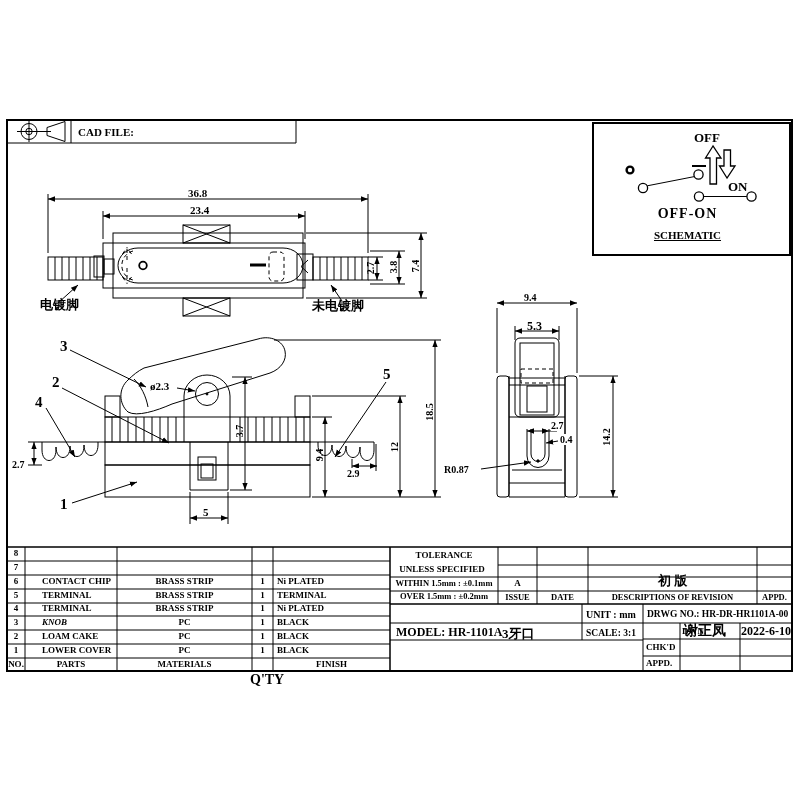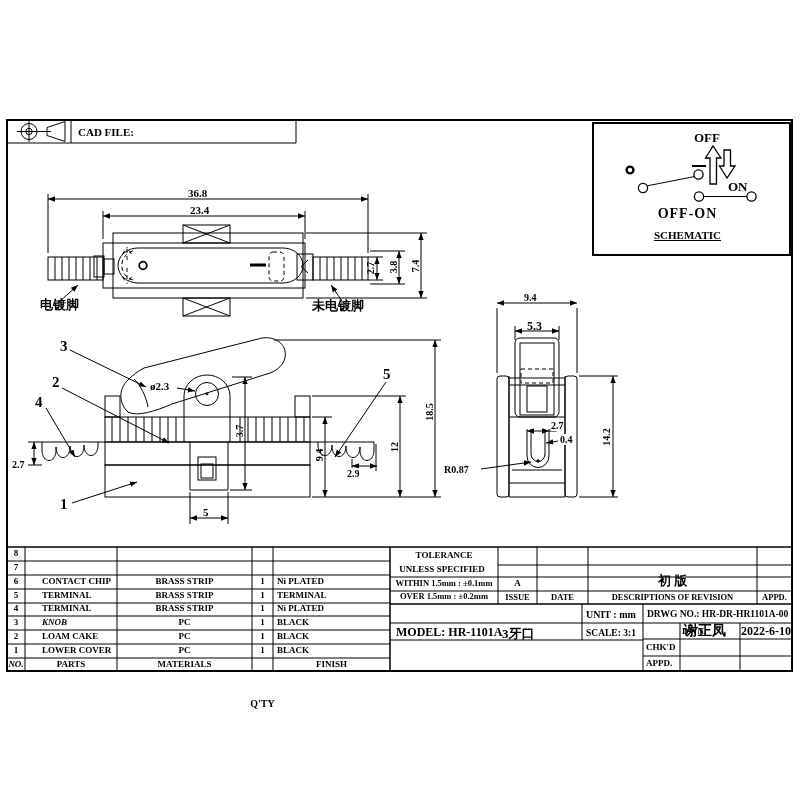--- a/index.html
+++ b/index.html
@@ -314,24 +314,24 @@
 <span class="t c" style="left:7px;top:632px;width:18px;font-size:9px;">2</span>
 <span class="t" style="left:42px;top:632px;font-size:9px;">LOAM CAKE</span>
 <span class="t c" style="left:117px;top:632px;width:135px;font-size:9px;">PC</span>
 <span class="t c" style="left:252px;top:632px;width:21px;font-size:9px;">1</span>
 <span class="t" style="left:277px;top:632px;font-size:9px;">BLACK</span>
 <span class="t c" style="left:7px;top:646px;width:18px;font-size:9px;">1</span>
 <span class="t" style="left:42px;top:646px;font-size:9px;">LOWER COVER</span>
 <span class="t c" style="left:117px;top:646px;width:135px;font-size:9px;">PC</span>
 <span class="t c" style="left:252px;top:646px;width:21px;font-size:9px;">1</span>
 <span class="t" style="left:277px;top:646px;font-size:9px;">BLACK</span>
-<span class="t c" style="left:7px;top:660px;width:18px;font-size:9px;font-style:italic;">NO.</span>
+<span class="t c" style="left:7px;top:660px;width:18px;font-size:9px;">NO.</span>
 <span class="t c" style="left:25px;top:660px;width:92px;font-size:9px;">PARTS</span>
 <span class="t c" style="left:117px;top:660px;width:135px;font-size:9px;">MATERIALS</span>
-<span class="t c" style="left:250px;top:698px;width:25px;font-size:10px;text-align:center;">Q'TY</span>
+<span class="t c" style="left:250px;top:672px;width:25px;font-size:14px;text-align:center;">Q'TY</span>
 <span class="t c" style="left:273px;top:660px;width:117px;font-size:9px;">FINISH</span>
 
 <span class="t c" style="left:390px;top:551px;width:108px;font-size:9px;">TOLERANCE</span>
 <span class="t c" style="left:390px;top:565px;width:104px;font-size:9px;">UNLESS  SPECIFIED</span>
 <span class="t c" style="left:391px;top:579px;width:106px;font-size:8.5px;">WITHIN 1.5mm : ±0.1mm</span>
 <span class="t c" style="left:391px;top:592px;width:106px;font-size:8.5px;">OVER 1.5mm : ±0.2mm</span>
 <span class="t c" style="left:498px;top:579px;width:39px;font-size:9px;">A</span>
 <span class="t c" style="left:498px;top:593px;width:39px;font-size:8.5px;">ISSUE</span>
 <span class="t c" style="left:537px;top:593px;width:51px;font-size:8.5px;">DATE</span>
 <span class="t c" style="left:588px;top:574px;width:169px;font-size:13px;">初  版</span>

